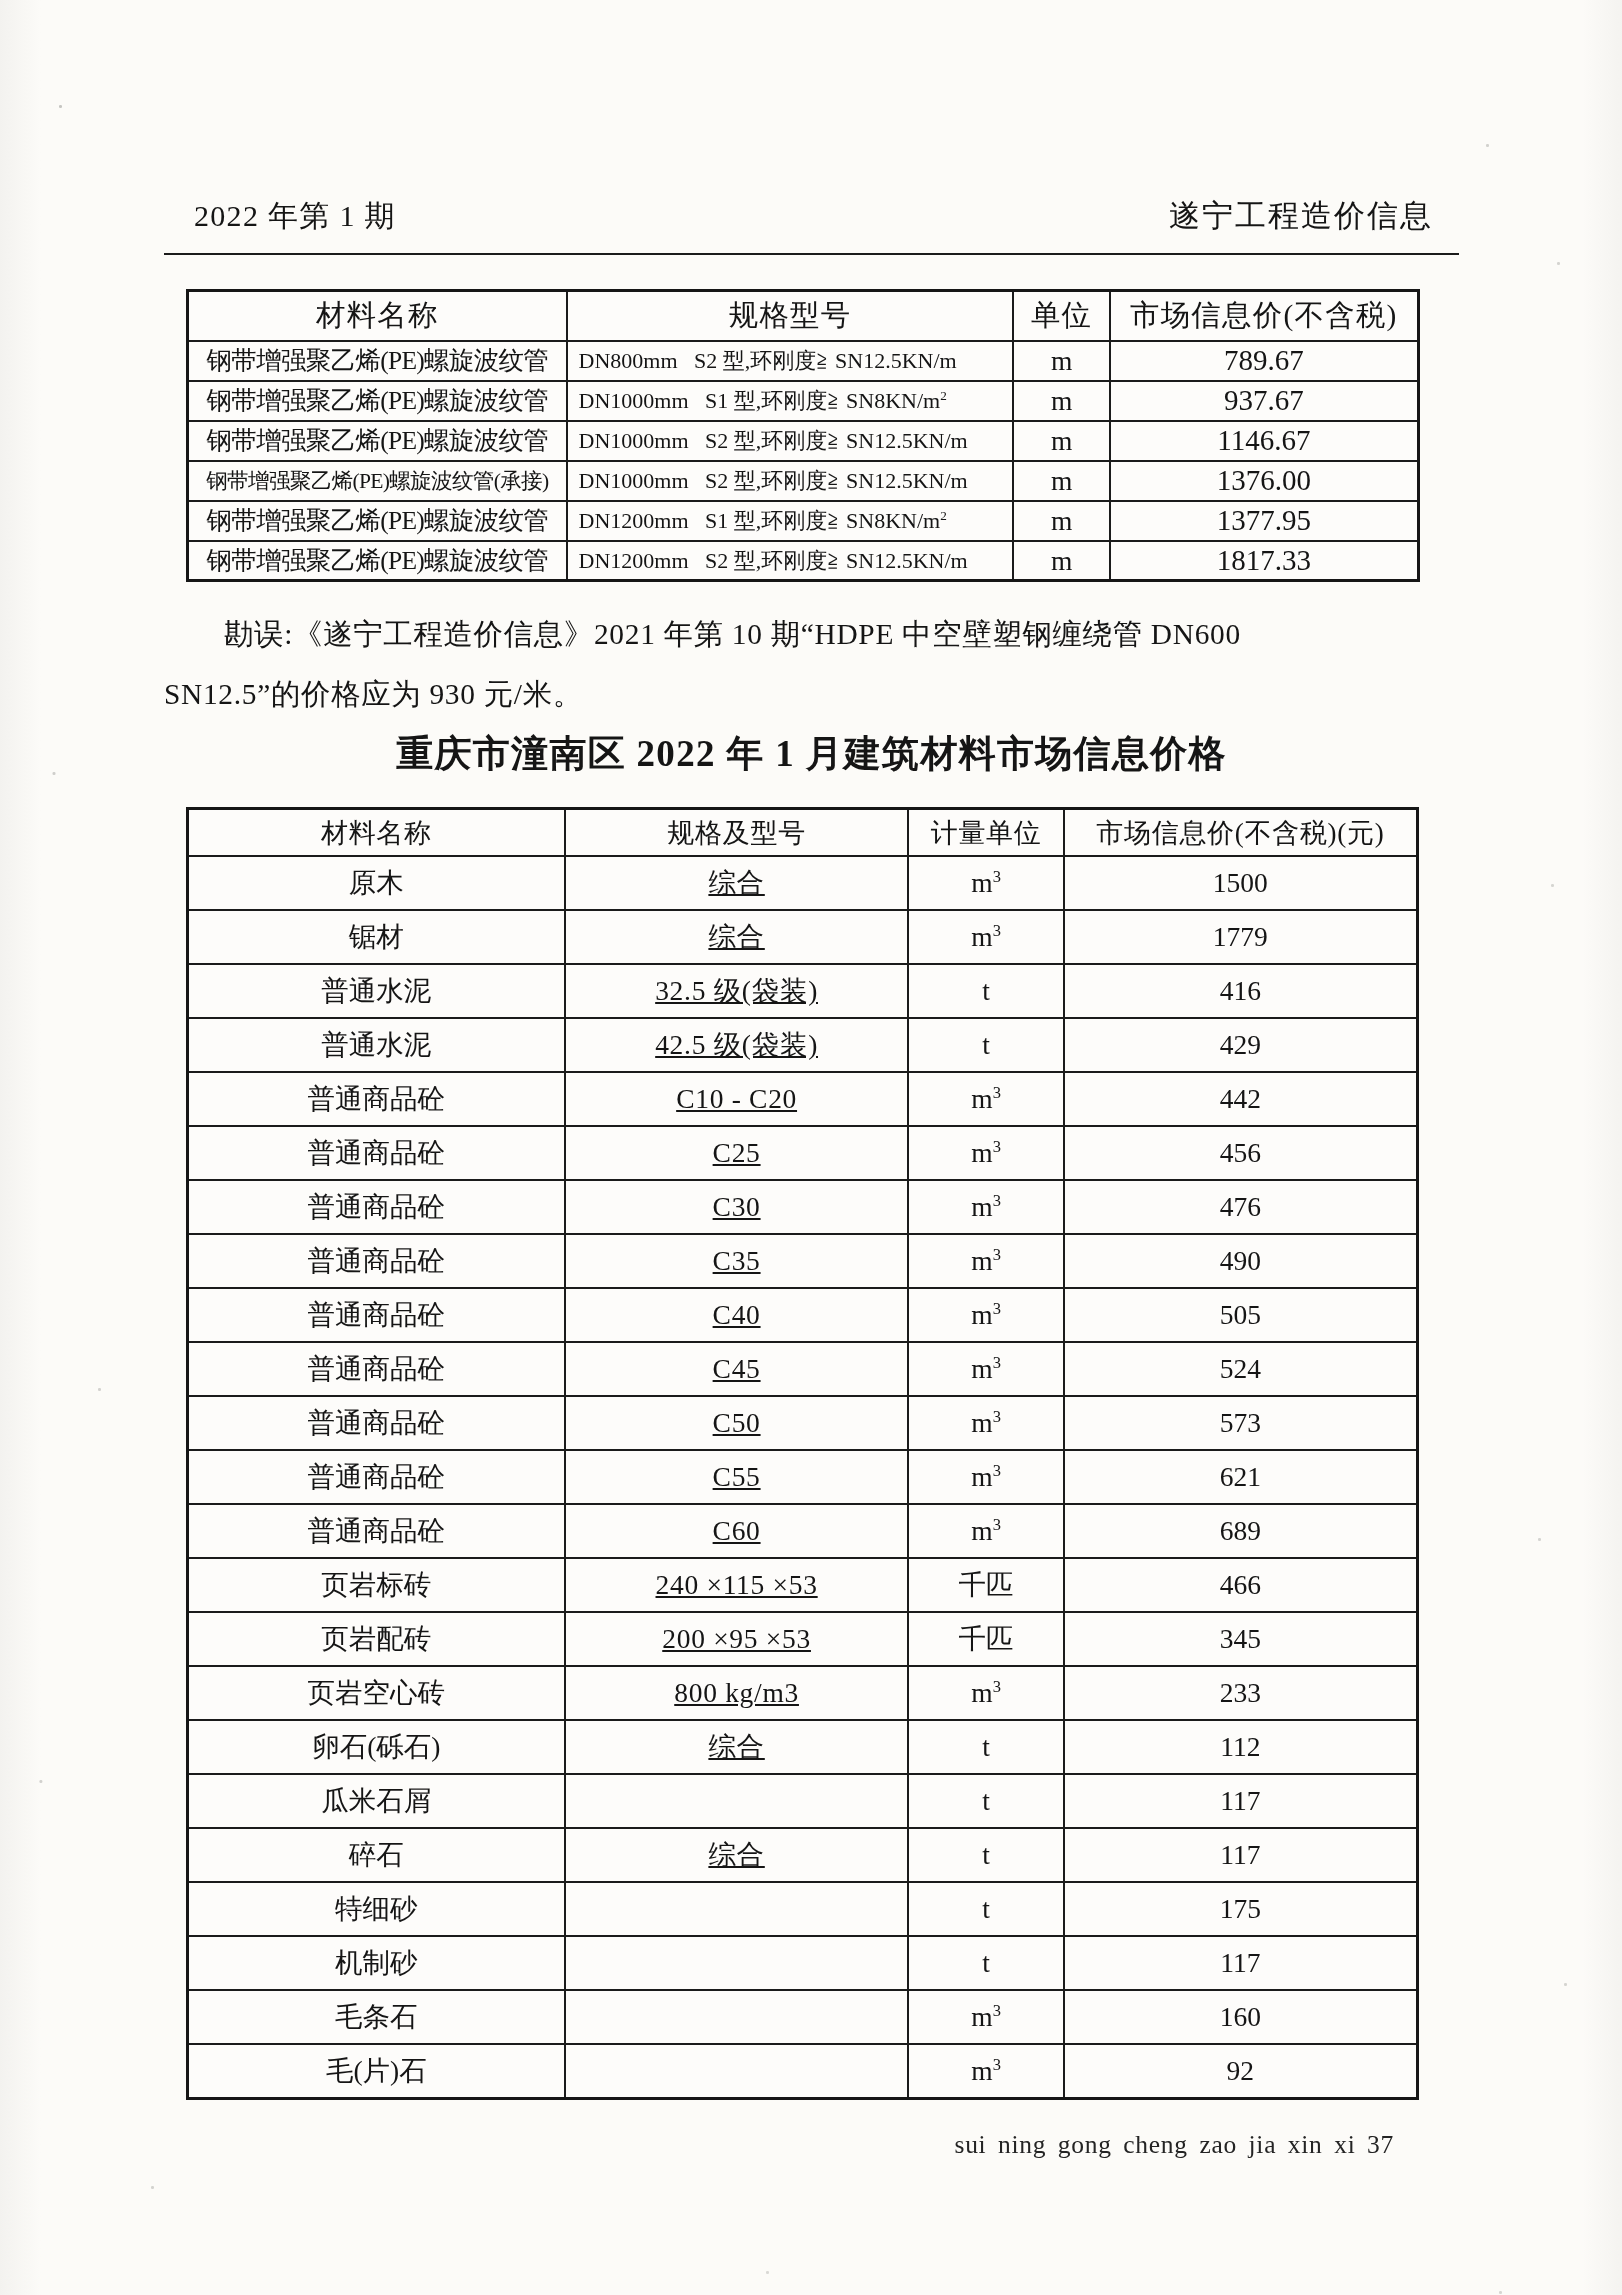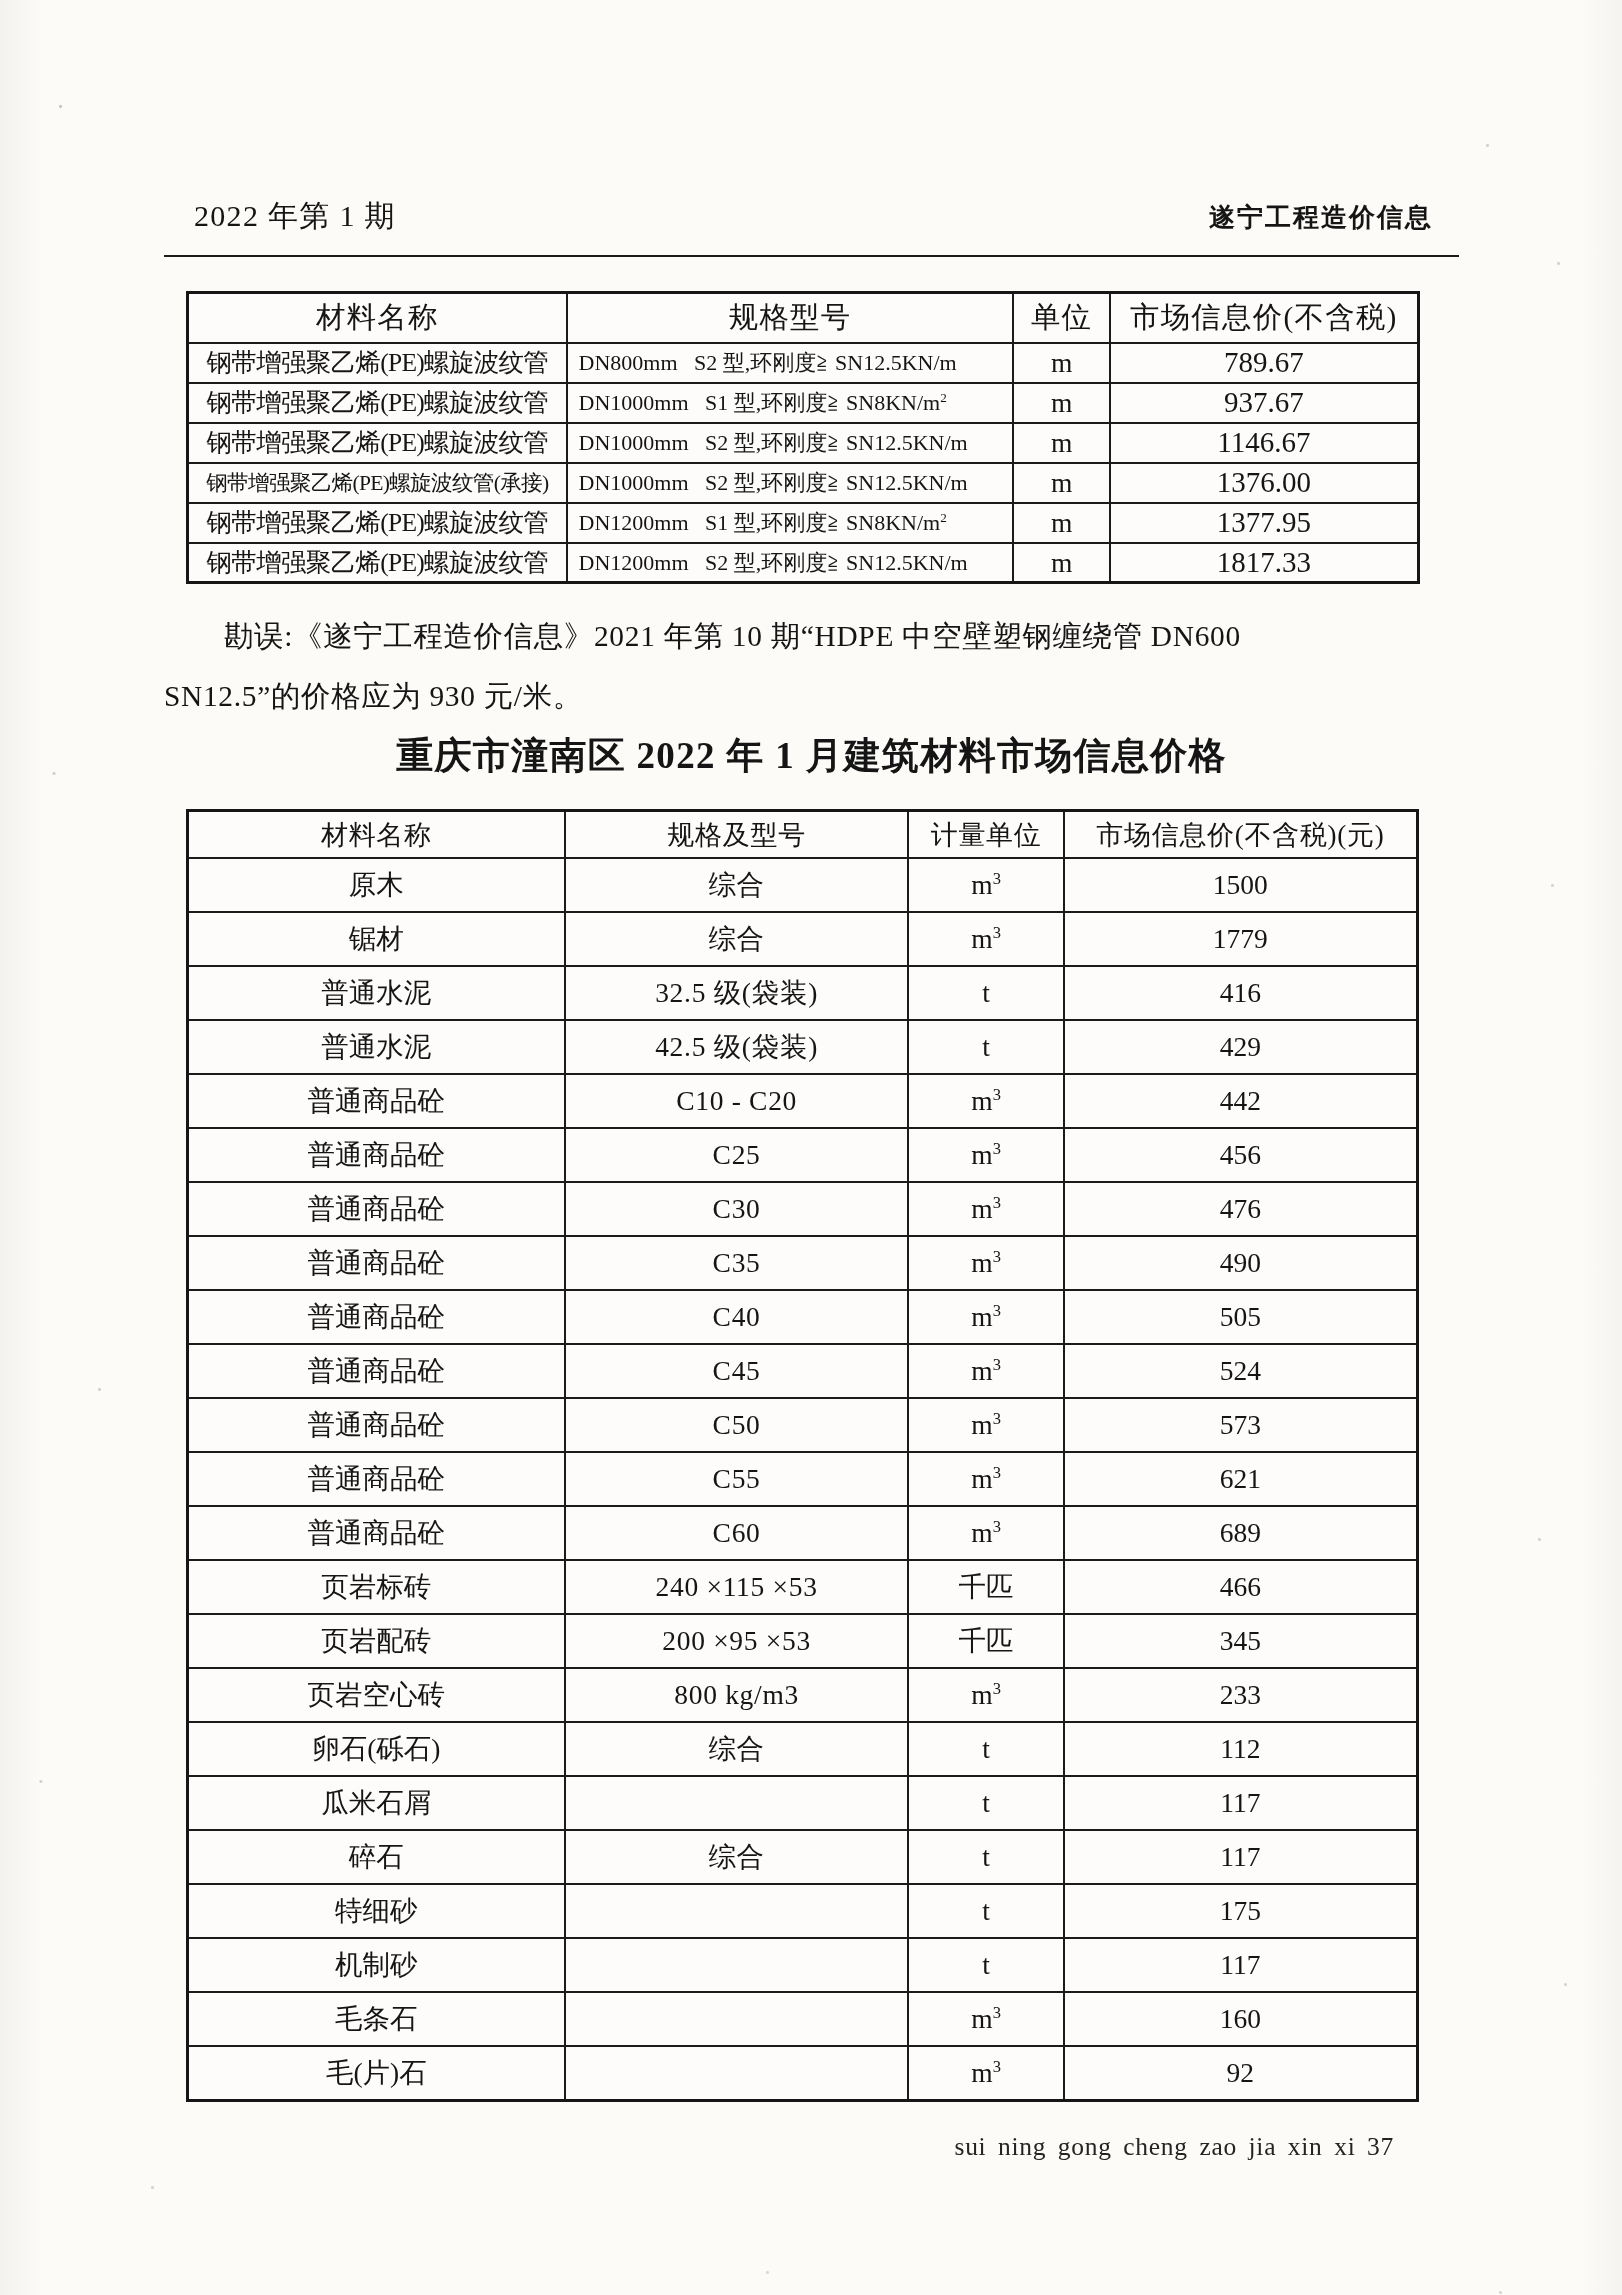--- a/index.html
+++ b/index.html
@@ -13,21 +13,21 @@
     position:relative;
     width:1623px; height:2295px;
     background:linear-gradient(90deg,#f3f2ef 0%,#fcfbf8 2.5%,#fcfbf8 97.5%,#f4f3f0 100%);
     overflow:hidden;
   }
   .content { padding:196px 164px 0 164px; }
 
   
   .hdr { display:flex; justify-content:space-between; align-items:baseline; padding:0 26px 0 30px;text-align:center; }
   .hdr-left  { font-size:30px; line-height:39px; letter-spacing:1.3px; }
-  .hdr-right { font-size:26px; line-height:39px; font-weight:bold; letter-spacing:2px; }
+  .hdr-right { font-size:31px; line-height:39px; font-weight:normal; letter-spacing:2px; }
   .rule { border-top:2.6px solid #1b1b1b; margin-top:18.3px; }
 
   
   .speck { position:absolute; width:2.6px; height:2.6px; border-radius:50%;
     background:#9a9a96; opacity:.55; top:105px; left:59px;
     box-shadow: 1427px 39px #b0b0ac, 1498px 157px #b4b4b0, -6.5px 667px #ababa7,
       1492px 779px #b7b7b3, 39px 1283px #b2b2ae, 1479px 1433px #b5b5b1,
       -19.6px 1675px #b0b0ac, 1505px 1878px #b6b6b2, 92px 2081px #b3b3af,
       707px 2166px #bdbdb9, 1440px 2186px #b8b8b4;
   }
@@ -59,21 +59,21 @@
   
   .sec-title { margin:5.2px 0 0 0; text-align:center; font-size:37px; font-weight:bold; letter-spacing:1.3px; }
 
   
   .t2 { width:1230px; margin:27.5px 0 0 21.6px; }
   .t2 col.c1{width:378px} .t2 col.c2{width:343px} .t2 col.c3{width:156px} .t2 col.c4{width:353px}
   .t2 thead tr { height:48px; }
   .t2 tbody tr { height:54px; }
   .t2 th { font-size:27px; letter-spacing:0.7px; }
   .t2 td { font-size:27.5px; }
-  .t2 td.spec { letter-spacing:0.7px; }
+  .t2 td.spec { letter-spacing:0.7px;text-decoration:underline; }
 
   sup.s { font-size:0.6em; vertical-align:super; line-height:0; }
 
   
   .footer { margin-top:30px; text-align:right; padding-right:65px;
             font-size:25.5px; word-spacing:4.6px; letter-spacing:0.7px; color:#242424; }
 </style>
 </head>
 <body>
 

